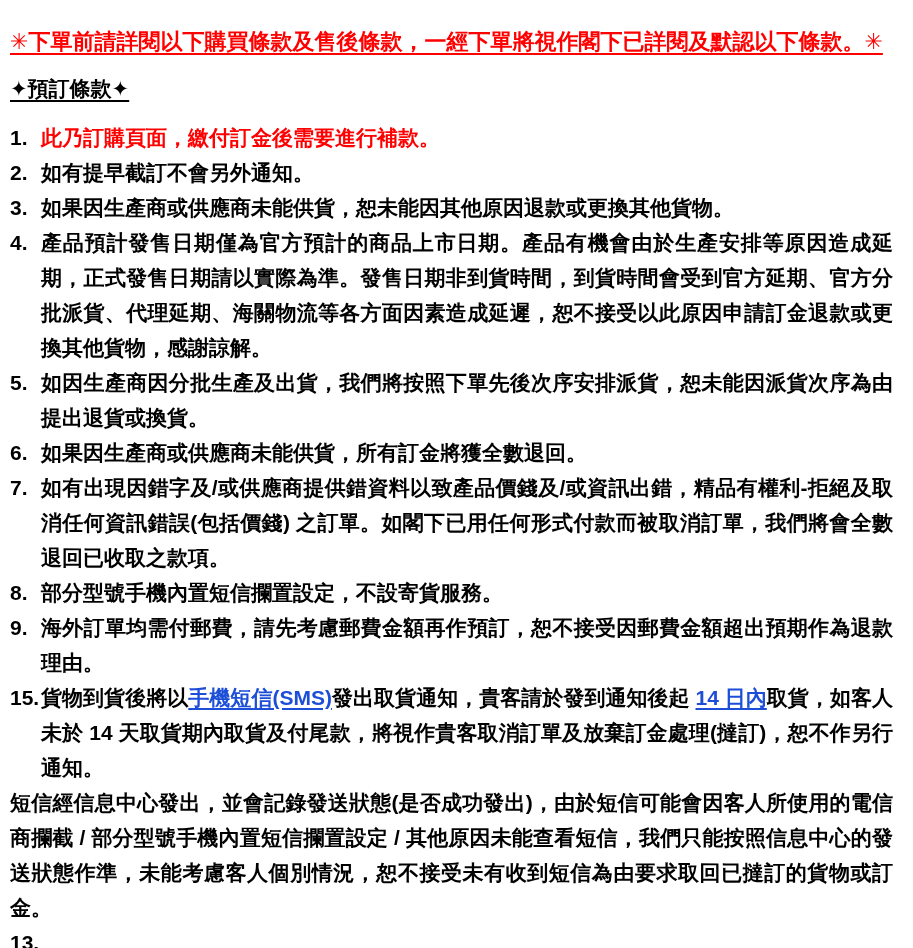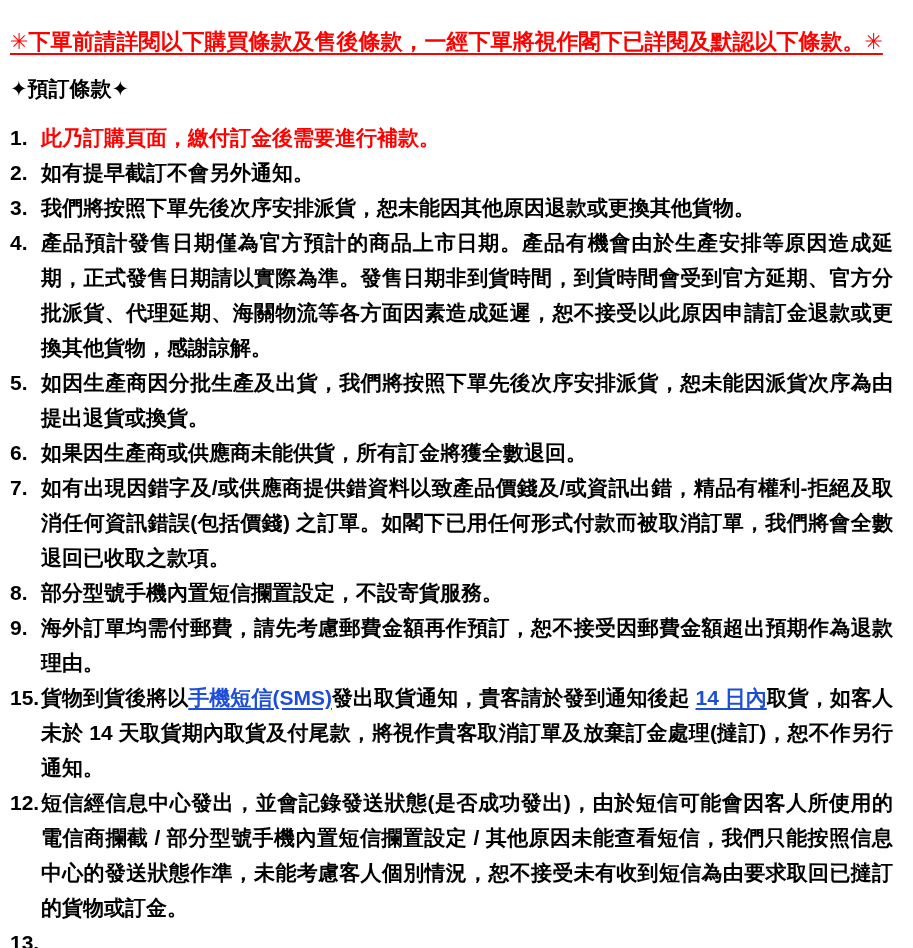--- a/index.html
+++ b/index.html
@@ -25,20 +25,21 @@
     text-underline-offset: 4px;
     margin: 16px 0 20px 0;
   }
   .section-title {
     color: #000000;
     font-size: 21px;
     line-height: 27px;
     margin: 0 0 18px 0;
   }
   .section-title span {
+    text-decoration: underline;
     text-underline-offset: 4px;
   }
   ol.terms {
     list-style: none;
     margin: 0;
     padding: 0;
   }
   .term {
     display: flex;
     font-size: 21px;
@@ -74,21 +75,21 @@
       <li class="term">
         <span class="num">1.</span>
         <span class="body red"><span>此乃訂購頁面，繳付訂金後需要進行補款。</span></span>
       </li>
       <li class="term">
         <span class="num">2.</span>
         <span class="body"><span>如有提早截訂不會另外通知。</span></span>
       </li>
       <li class="term">
         <span class="num">3.</span>
-        <span class="body"><span>我們將按照下單先後次序安排派貨，恕未能因其他原因退款或更換其他貨物。</span></span>
+        <span class="body"><span>如果因生產商或供應商未能供貨，恕未能因其他原因退款或更換其他貨物。</span></span>
       </li>
       <li class="term">
         <span class="num">4.</span>
         <span class="body"><span>產品預計發售日期僅為官方預計的商品上市日期。產品有機會由於生產安排等原因造成延期，正式發售日期請以實際為準。發售日期非到貨時間，到貨時間會受到官方延期、官方分批派貨、代理延期、海關物流等各方面因素造成延遲，恕不接受以此原因申請訂金退款或更換其他貨物，感謝諒解。</span></span>
       </li>
       <li class="term">
         <span class="num">5.</span>
         <span class="body"><span>如因生產商因分批生產及出貨，我們將按照下單先後次序安排派貨，恕未能因派貨次序為由提出退貨或換貨。</span></span>
       </li>
       <li class="term">
@@ -105,21 +106,20 @@
       </li>
       <li class="term">
         <span class="num">9.</span>
         <span class="body"><span>海外訂單均需付郵費，請先考慮郵費金額再作預訂，恕不接受因郵費金額超出預期作為退款理由。</span></span>
       </li>
       <li class="term">
         <span class="num">15.</span>
         <span class="body"><span>貨物到貨後將以</span><span class="seg-red-underline">手機短信(SMS)</span><span>發出取貨通知，貴客請於發到通知後起 </span><span class="seg-red-underline">14 日內</span><span>取貨，如客人未於 14 天取貨期內取貨及付尾款，將視作貴客取消訂單及放棄訂金處理(撻訂)，恕不作另行通知。</span></span>
       </li>
       <li class="term">
-        <span class="num">12.</span>
         <span class="body"><span>短信經信息中心發出，並會記錄發送狀態(是否成功發出)，由於短信可能會因客人所使用的電信商攔截 / 部分型號手機內置短信攔置設定 / 其他原因未能查看短信，我們只能按照信息中心的發送狀態作準，未能考慮客人個別情況，恕不接受未有收到短信為由要求取回已撻訂的貨物或訂金。</span></span>
       </li>
       <li class="term">
         <span class="num">13.</span>
         <span class="body"></span>
       </li>
     </ol>
 </div>
 
 </body></html>

